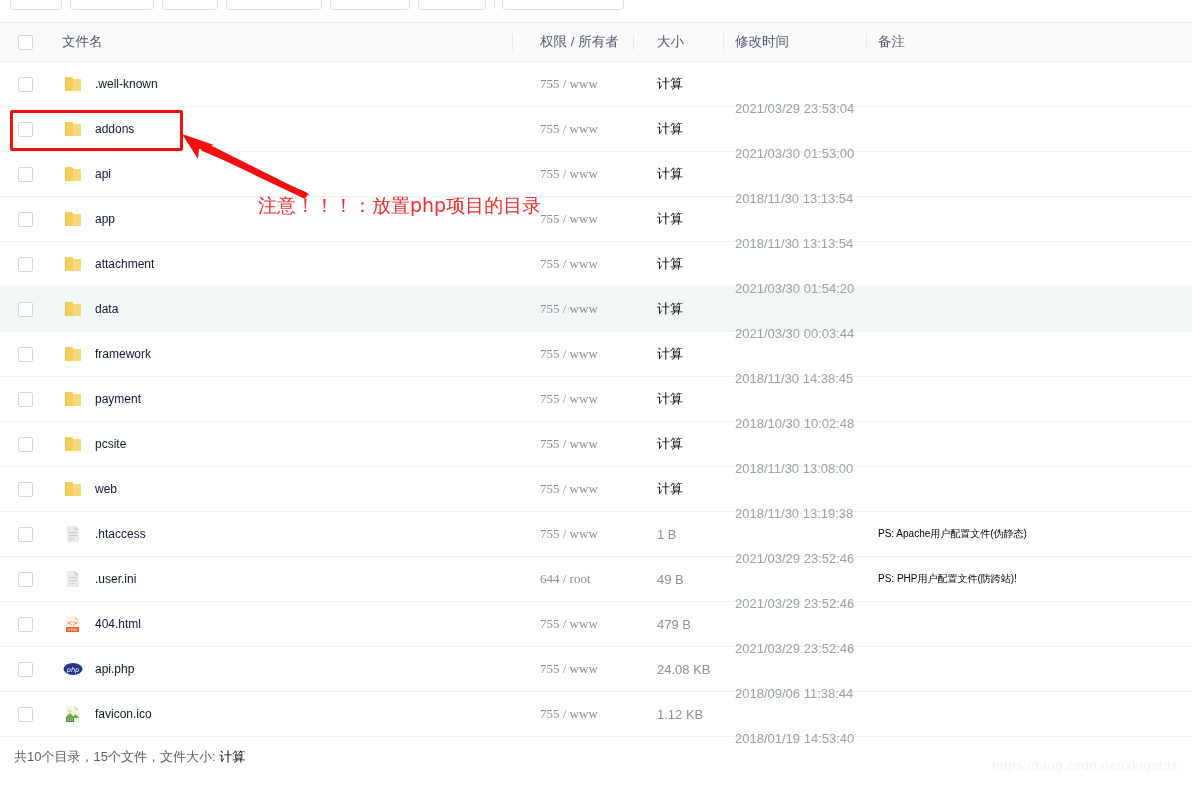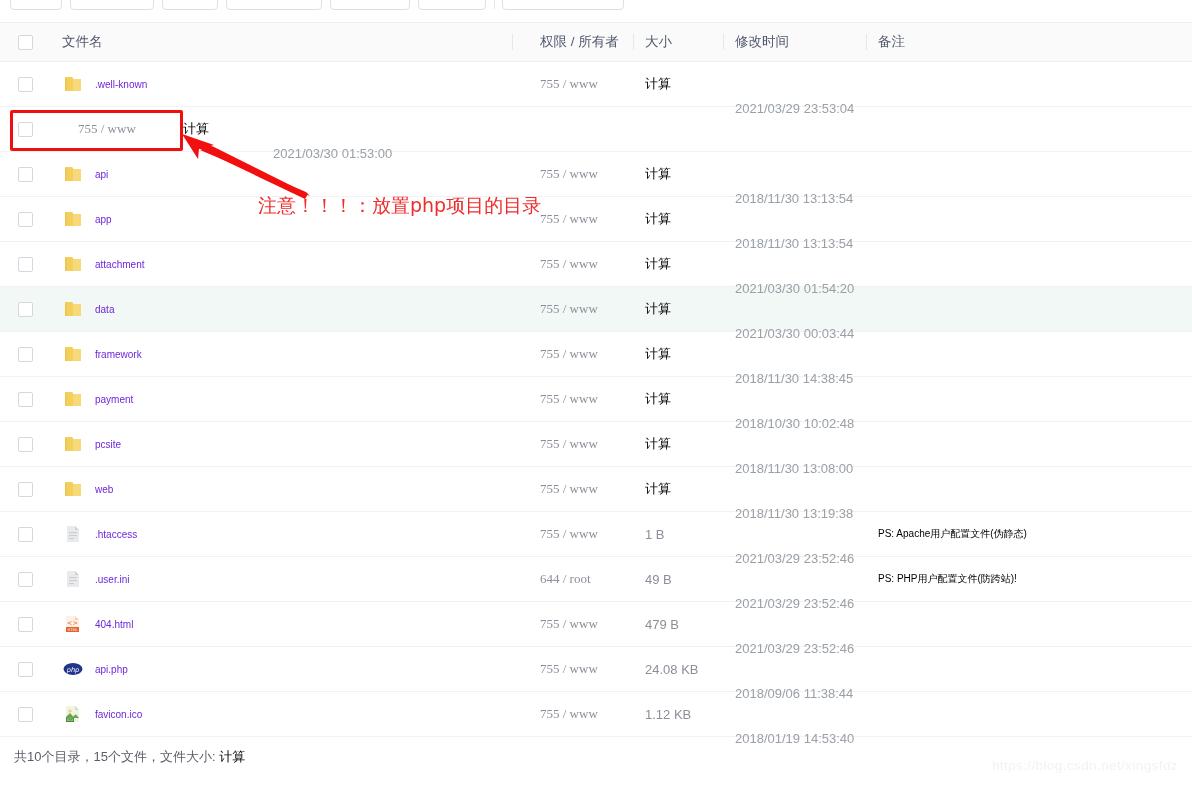--- a/index.html
+++ b/index.html
@@ -43,37 +43,37 @@
     border-bottom: 1px solid #f0f2f5;
     font-size: 13.5px;
     color: #5a5e66;
     background: #ffffff;
   }
   .tr.hl { background: #f2f8f6; }
 
   .c-check { width: 50px; flex: 0 0 50px; display: flex; justify-content: center; align-items: center; }
   .c-name  { width: 462px; flex: 0 0 462px; display: flex; align-items: center; padding-left: 12px; }
   .c-perm  { width: 121px; flex: 0 0 121px; padding-left: 28px; }
-  .c-size  { width: 90px;  flex: 0 0 90px;  padding-left: 12px; }
+  .c-size  { width: 90px;  flex: 0 0 90px;  padding-left: 24px; }
   .c-time  { width: 143px; flex: 0 0 143px; padding-left: 12px; }
   .c-note  { flex: 1 1 auto; padding-left: 12px; }
 
   .thead .c-perm, .thead .c-size, .thead .c-time, .thead .c-note { position: relative; }
   .thead .c-perm::before, .thead .c-size::before,
   .thead .c-time::before, .thead .c-note::before {
     content: ""; position: absolute; left: 0; top: 50%;
     transform: translateY(-50%); width: 1px; height: 16px; background: #e4e7ed;
   }
 
   .cb {
     width: 15px; height: 15px;
     border: 1px solid #d4d7de; border-radius: 2px; background: #fff;
   }
 
-  .fname { color: #6d28d9; font-size: 10px; }
+  .fname { color: #0f172a; font-size: 12px; }
   .perm  { color: #8a8f99; font-size: 13px; font-family: Liberation Serif, serif; }
   .size  { color: #8a8f99; font-size: 13px; }
   .size.calc, .calc-link { color: #000000; cursor: pointer; }
   .time  { color: #9aa0a6; font-size: 13px; margin-top: 48px; }
   .note  { color: #000000; font-size: 10px; }
 
   
   .ico { width: 22px; height: 22px; margin-right: 11px; flex: 0 0 22px;
          display: flex; align-items: center; justify-content: center; }
   .ico svg { display: block; }
@@ -156,20 +156,30 @@
           </div>
           <div class="c-perm perm">755 / www</div>
           <div class="c-size size calc">计算</div>
           <div class="c-time time">2021/03/29 23:53:04</div>
           <div class="c-note note"></div>
         </div>
         <div class="tr">
           <div class="c-check">
             <div class="cb"></div>
           </div>
+          <div class="c-name">
+            <span class="ico">
+              <svg width="20" height="20" viewBox="0 0 20 20">
+                <path d="M2 3 h7 l1.4 2 H18 v12 H2 Z" fill="#f7d97a"></path>
+                <path d="M2 3 h7 l1.4 2 H10 V17 H2 Z" fill="#f3cf5c"></path>
+                <path d="M2.2 17 h1.2 V4.2 H2.2 Z" fill="#e9c24c"></path>
+              </svg>
+            </span>
+            <span class="fname">addons</span>
+          </div>
           <div class="c-perm perm">755 / www</div>
           <div class="c-size size calc">计算</div>
           <div class="c-time time">2021/03/30 01:53:00</div>
           <div class="c-note note"></div>
         </div>
         <div class="tr">
           <div class="c-check">
             <div class="cb"></div>
           </div>
           <div class="c-name">

